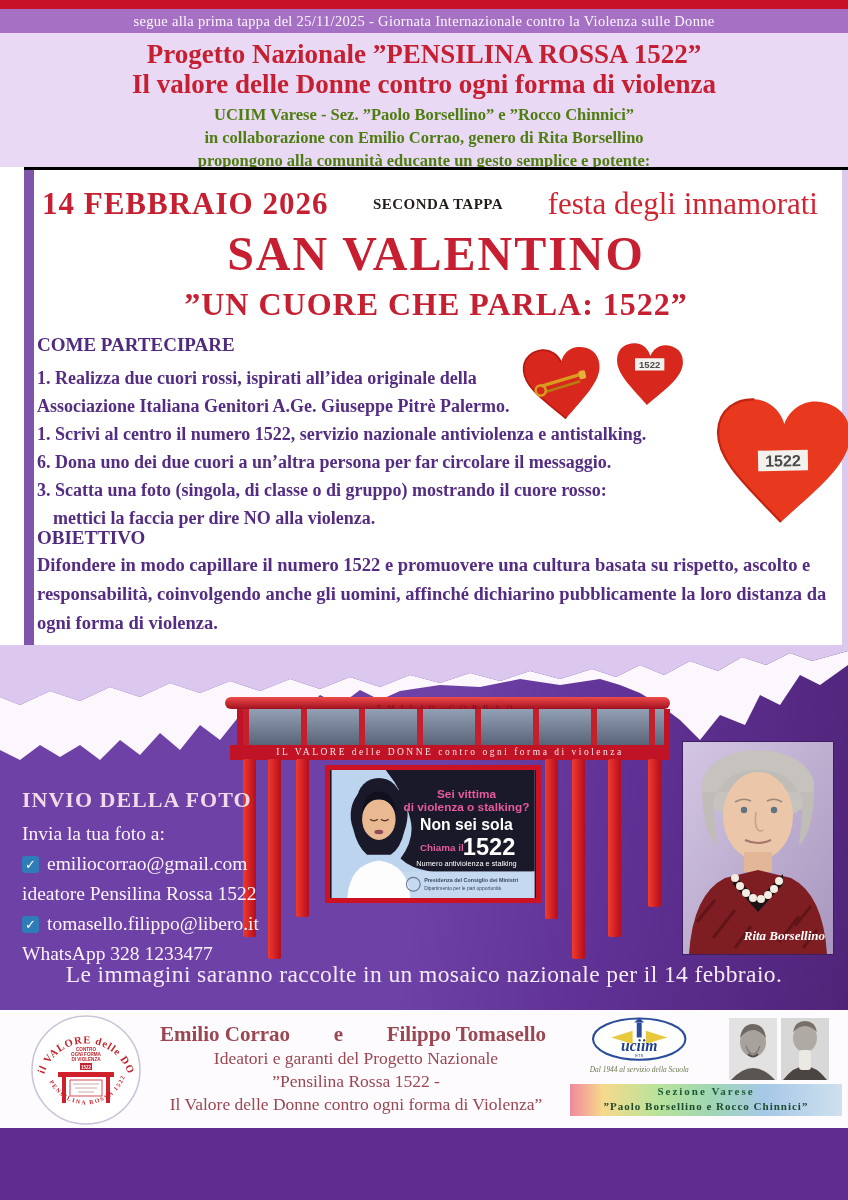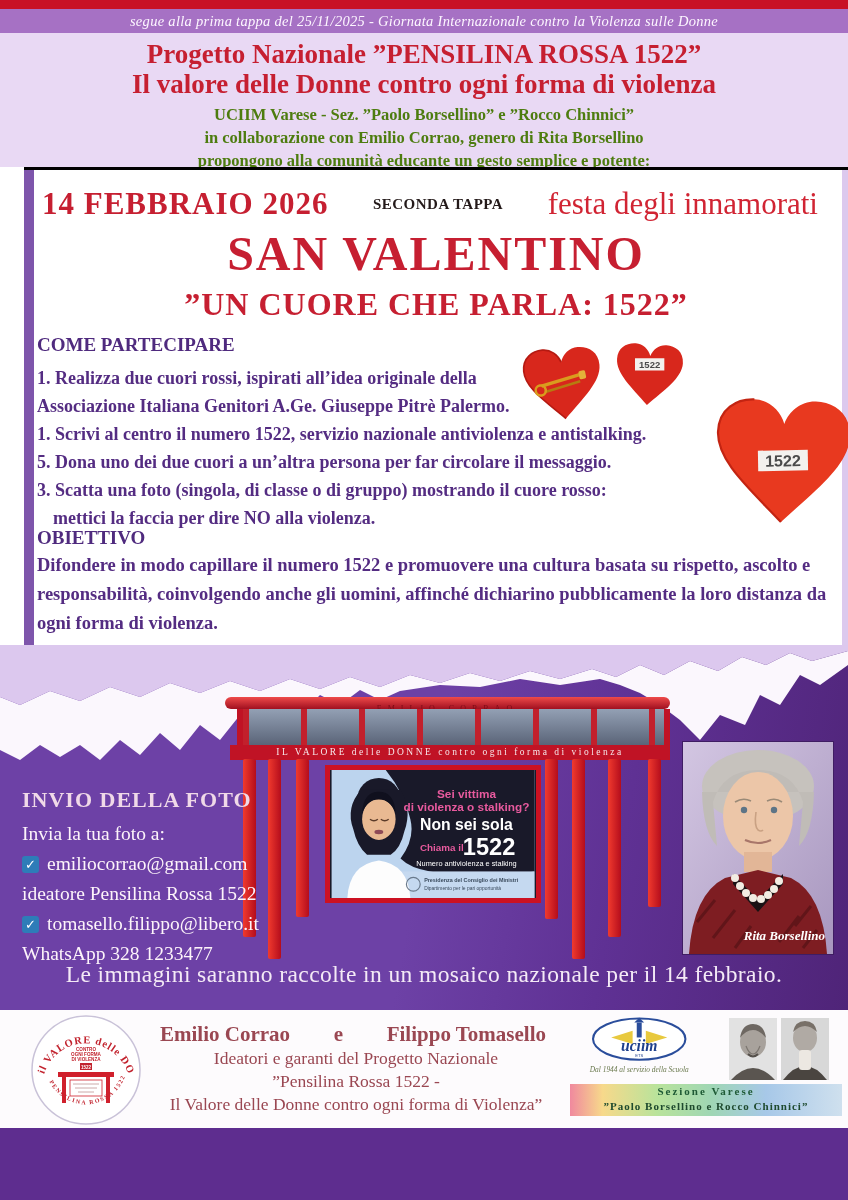--- a/index.html
+++ b/index.html
@@ -1,21 +1,21 @@
 <!DOCTYPE html>
 <html><head>
 <meta charset="utf-8">
 <style>
   html,body{margin:0;padding:0;background:#888;}
   .page{position:relative;width:848px;height:1200px;margin:0 auto;background:#fff;
         font-family:"Liberation Serif",serif;overflow:hidden;}
   
   .top-red-bar{height:9px;background:#c81126;}
   .top-banner{height:24px;line-height:24px;background:#a671c4;color:#fdf6ff;
-              text-align:center;font-size:14.5px;letter-spacing:.3px;font-style:italic;}
+              text-align:center;font-size:14.5px;letter-spacing:.3px;}
   .header{height:134px;background:#e9d9f4;text-align:center;}
   .header .t1{padding-top:7px;font-size:27px;font-weight:bold;color:#c61f31;line-height:29px;}
   .header .t2{font-size:27px;font-weight:bold;color:#c61f31;line-height:30px;}
   .header .sub{font-size:16.5px;font-weight:600;color:#4d7c0f;line-height:23px;}
   .header .sub.first{margin-top:4px;}
   
   .main{position:relative;height:478px;background:#fff;border-top:3px solid #000000;box-sizing:border-box;margin-left:24px;}
   .edge-left{position:absolute;left:0;top:0;bottom:0;width:10px;background:#7e55ab;}
   .edge-right{position:absolute;right:0;top:0;bottom:0;width:6px;background:#dcc9ee;}
   .date-row{position:absolute;top:16px;left:18px;right:30px;display:flex;justify-content:space-between;}
@@ -99,21 +99,21 @@
       <div class="occasion">festa degli innamorati</div>
     </div>
     <div class="sv-title">SAN VALENTINO</div>
     <div class="sv-sub">”UN CUORE CHE PARLA: 1522”</div>
 
     <div class="participate">
       <div class="hd">COME PARTECIPARE</div>
       <div class="ln">1. Realizza due cuori rossi, ispirati all’idea originale della</div>
       <div class="ln">Associazione Italiana Genitori A.Ge. Giuseppe Pitrè Palermo.</div>
       <div class="ln">1. Scrivi al centro il numero 1522, servizio nazionale antiviolenza e antistalking.</div>
-      <div class="ln">5. Dona uno dei due cuori a un’altra persona per far circolare il messaggio.</div>
+      <div class="ln">6. Dona uno dei due cuori a un’altra persona per far circolare il messaggio.</div>
       <div class="ln">3. Scatta una foto (singola, di classe o di gruppo) mostrando il cuore rosso:</div>
       <div class="ln indent">mettici la faccia per dire NO alla violenza.</div>
     </div>
 
     <div class="objective">
       <div class="hd">OBIETTIVO</div>
       <div class="tx">Difondere in modo capillare il numero 1522 e promuovere una cultura basata su rispetto, ascolto e responsabilità, coinvolgendo anche gli uomini, affinché dichiarino pubblicamente la loro distanza da ogni forma di violenza.</div>
     </div>
 
     <svg class="heart" style="left:492px;top:176px;transform:rotate(-5deg);" width="94" height="76" viewBox="0 0 100 90">

